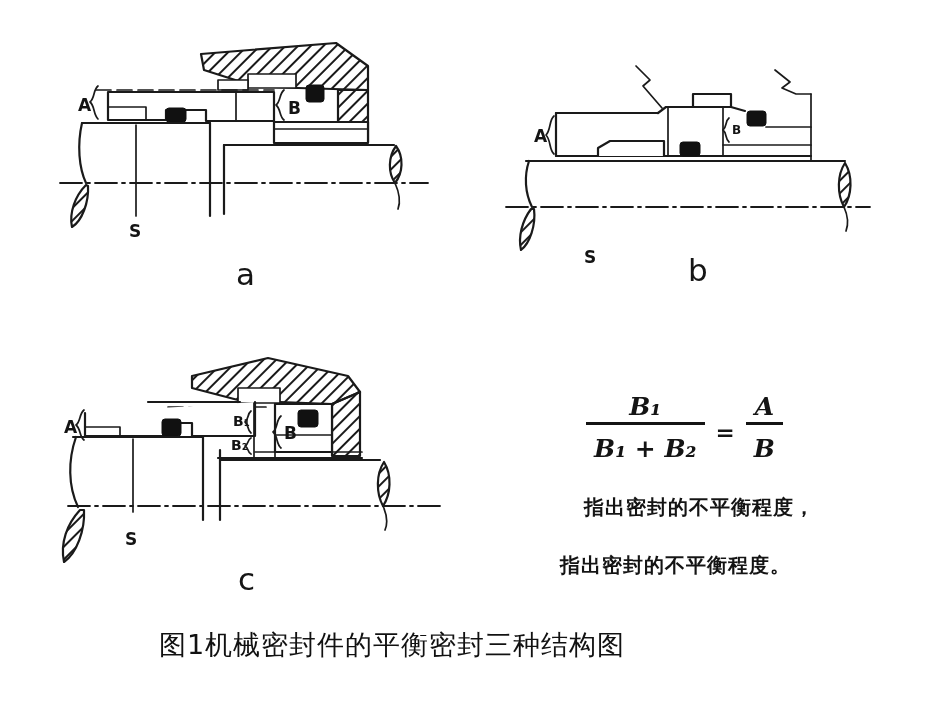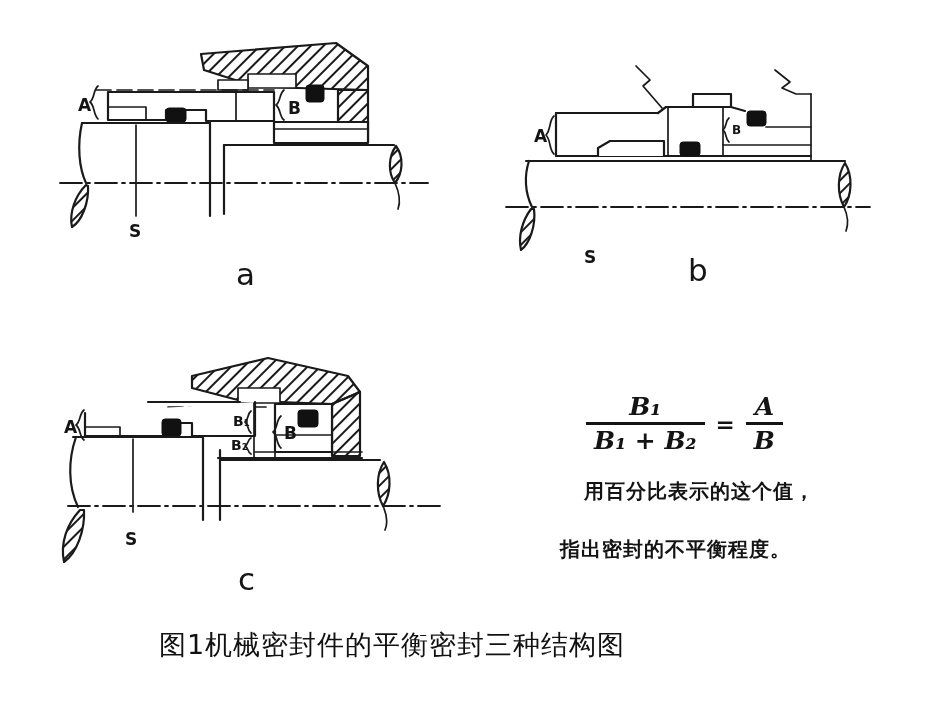--- a/index.html
+++ b/index.html
@@ -15,21 +15,21 @@
   .lbl-sm{font:bold 12px "DejaVu Sans",sans-serif;fill:#141414;stroke:none;}
   .lbl-sub{font:bold 14px "DejaVu Sans",sans-serif;fill:#141414;stroke:none;}
   .dash{stroke-dasharray:15 6;}
   .cline{stroke-dasharray:22 5 3 5;stroke-width:1.8;}
   .dia-letter{position:absolute;font:400 31px "DejaVu Sans",sans-serif;color:#151515;}
   .formula-block{position:absolute;left:560px;top:392px;width:340px;color:#141414;}
   .frac-row{display:flex;align-items:center;}
   .frac{text-align:center;font:700 italic 25px "DejaVu Serif",serif;color:#141414;}
   .frac .bar{height:0;border-top:3px solid #141414;margin:1px 0;}
   .frac .num{padding:0 8px;}
-  .frac .den{padding:0 8px;white-space:nowrap;}
+  .frac .den{padding:8px 8px;white-space:nowrap;}
   .lhs{margin-left:26px;}
   .eq{margin:0 11px;font:700 23px "DejaVu Serif",serif;font-style:normal;}
   .note{margin-top:22px;font-family:"DejaVu Serif",serif;font-weight:700;font-size:20px;
         line-height:29px;letter-spacing:1px;color:#141414;}
   .note-line1{padding-left:24px;white-space:nowrap;}
   .note-line2{white-space:nowrap;margin-top:29px;}
   .figure-caption{position:absolute;top:627px;left:0;width:784px;text-align:center;
         font-family:"DejaVu Sans",sans-serif;font-weight:500;font-size:27px;
         letter-spacing:1px;color:#111111;}
 </style>
@@ -194,20 +194,20 @@
         <div class="den">B₁ + B₂</div>
       </div>
       <div class="eq">=</div>
       <div class="frac">
         <div class="num">A</div>
         <div class="bar"></div>
         <div class="den">B</div>
       </div>
     </div>
     <div class="note">
-      <div class="note-line1">用百分比表示的这个值，</div>
+      <div class="note-line1">指出密封的不平衡程度，</div>
       <div class="note-line2">指出密封的不平衡程度。</div>
     </div>
   </div>
 
   <div class="figure-caption">图1机械密封件的平衡密封三种结构图</div>
 
 </div>
 
 </body></html>

